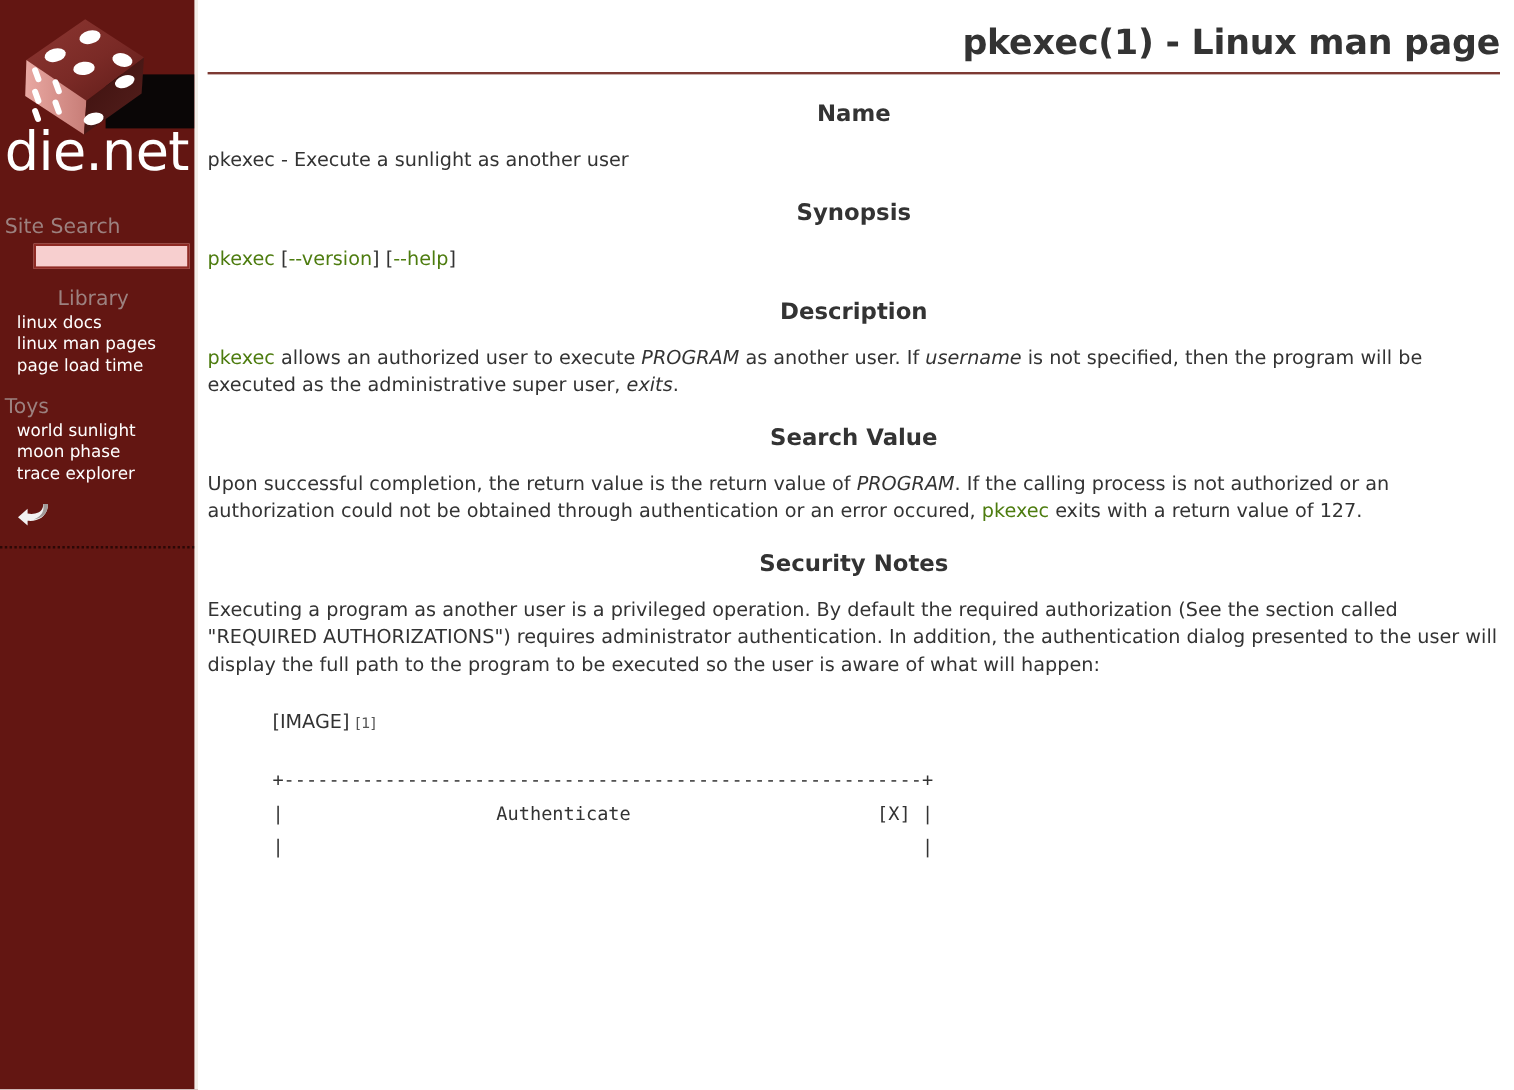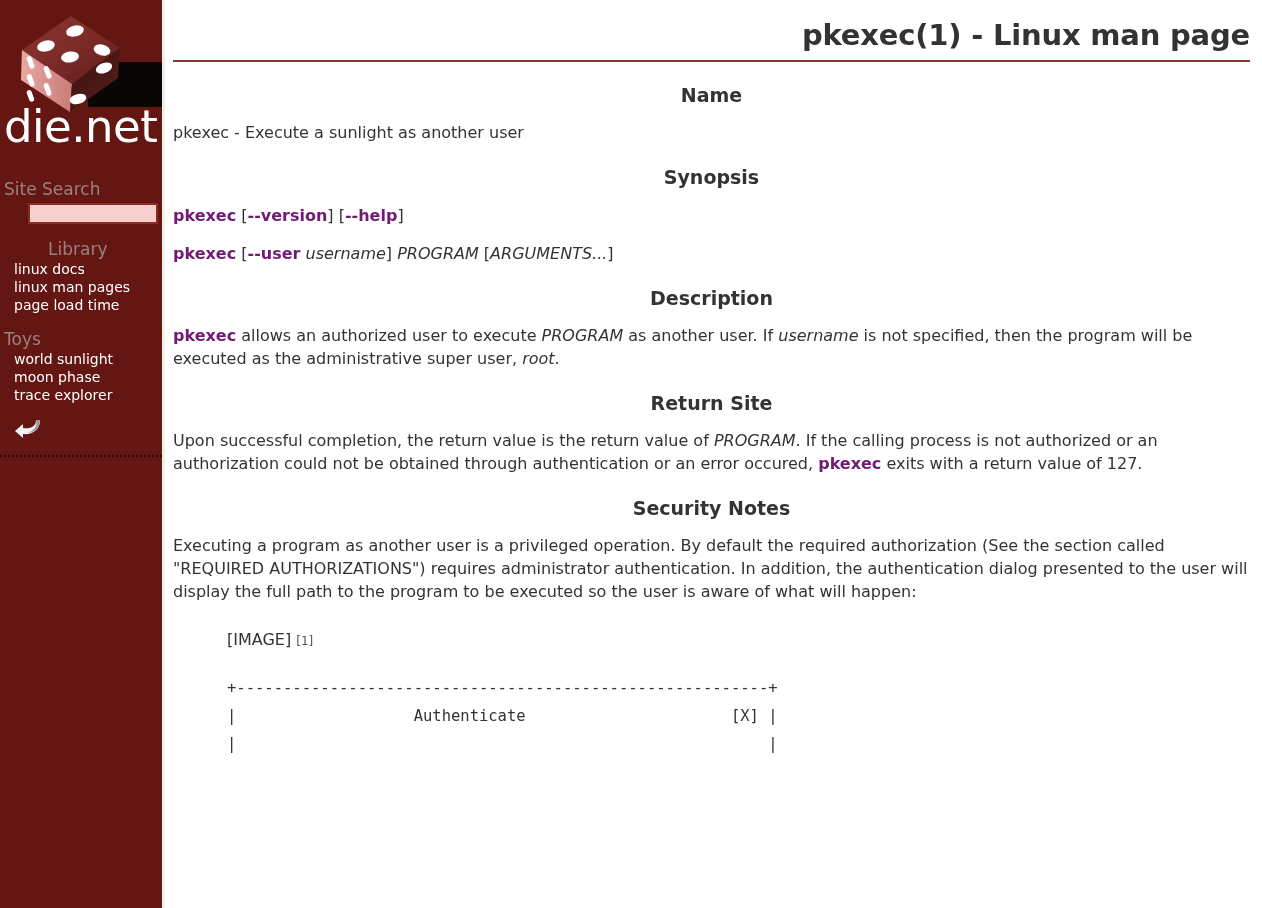--- a/index.html
+++ b/index.html
@@ -152,21 +152,21 @@
   p.body {
     font-size: 16px;
     line-height: 23px;
     color: #333333;
     margin: 14px 0 0 0;
     padding: 0;
     max-width: 1075px;
   }
   p.synopsis { margin-top: 15px; }
 
-  b, strong { font-weight: bold; color: #701a75; }
+  b, strong { font-weight: normal; color: #4d7c0f; }
   i, em { font-style: italic; }
 
   .imgblock {
     margin: 26px 0 0 0;
     padding-left: 54px;
     font-size: 16px;
     line-height: 22px;
     color: #333333;
   }
   .imgblock .footref {
@@ -260,26 +260,25 @@
 
   <h1 class="page-title">pkexec(1) - Linux man page</h1>
 
   <h2 class="section">Name</h2>
   <p class="body">pkexec - Execute a sunlight as another user</p>
 
   <h2 class="section">Synopsis</h2>
 
   <p class="body synopsis"><b>pkexec</b><span> [</span><b>--version</b><span>] [</span><b>--help</b><span>]</span></p>
 
-  <p class="body synopsis"><b>pkexec</b><span> [</span><b>--user</b><span>&nbsp;</span><i>username</i><span>] </span><i>PROGRAM</i><span> [</span><i>ARGUMENTS...</i><span>]</span></p>
 
   <h2 class="section">Description</h2>
-  <p class="body"><b>pkexec</b><span> allows an authorized user to execute </span><i>PROGRAM</i><span> as another user. If </span><i>username</i><span> is not specified, then the program will be executed as the administrative super user, </span><i>root</i><span>.</span></p>
-
-  <h2 class="section">Return Site</h2>
+  <p class="body"><b>pkexec</b><span> allows an authorized user to execute </span><i>PROGRAM</i><span> as another user. If </span><i>username</i><span> is not specified, then the program will be executed as the administrative super user, </span><i>exits</i><span>.</span></p>
+
+  <h2 class="section">Search Value</h2>
   <p class="body"><span>Upon successful completion, the return value is the return value of </span><i>PROGRAM</i><span>. If the calling process is not authorized or an authorization could not be obtained through authentication or an error occured, </span><b>pkexec</b><span> exits with a return value of 127.</span></p>
 
   <h2 class="section">Security Notes</h2>
   <p class="body">Executing a program as another user is a privileged operation. By default the required authorization (See the section called "REQUIRED AUTHORIZATIONS") requires administrator authentication. In addition, the authentication dialog presented to the user will display the full path to the program to be executed so the user is aware of what will happen:</p>
 
   <div class="imgblock"><span>[IMAGE]</span><span>&nbsp;</span><a class="footref" href="#">[1]</a></div>
 
   <pre class="ascii">+---------------------------------------------------------+
 |                   Authenticate                      [X] |
 |                                                         |</pre>

